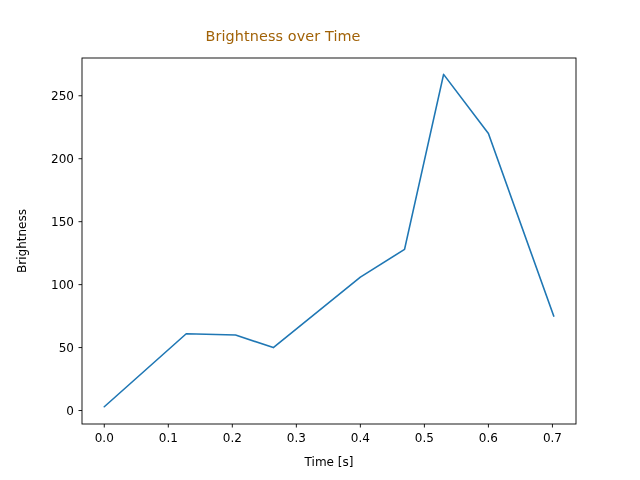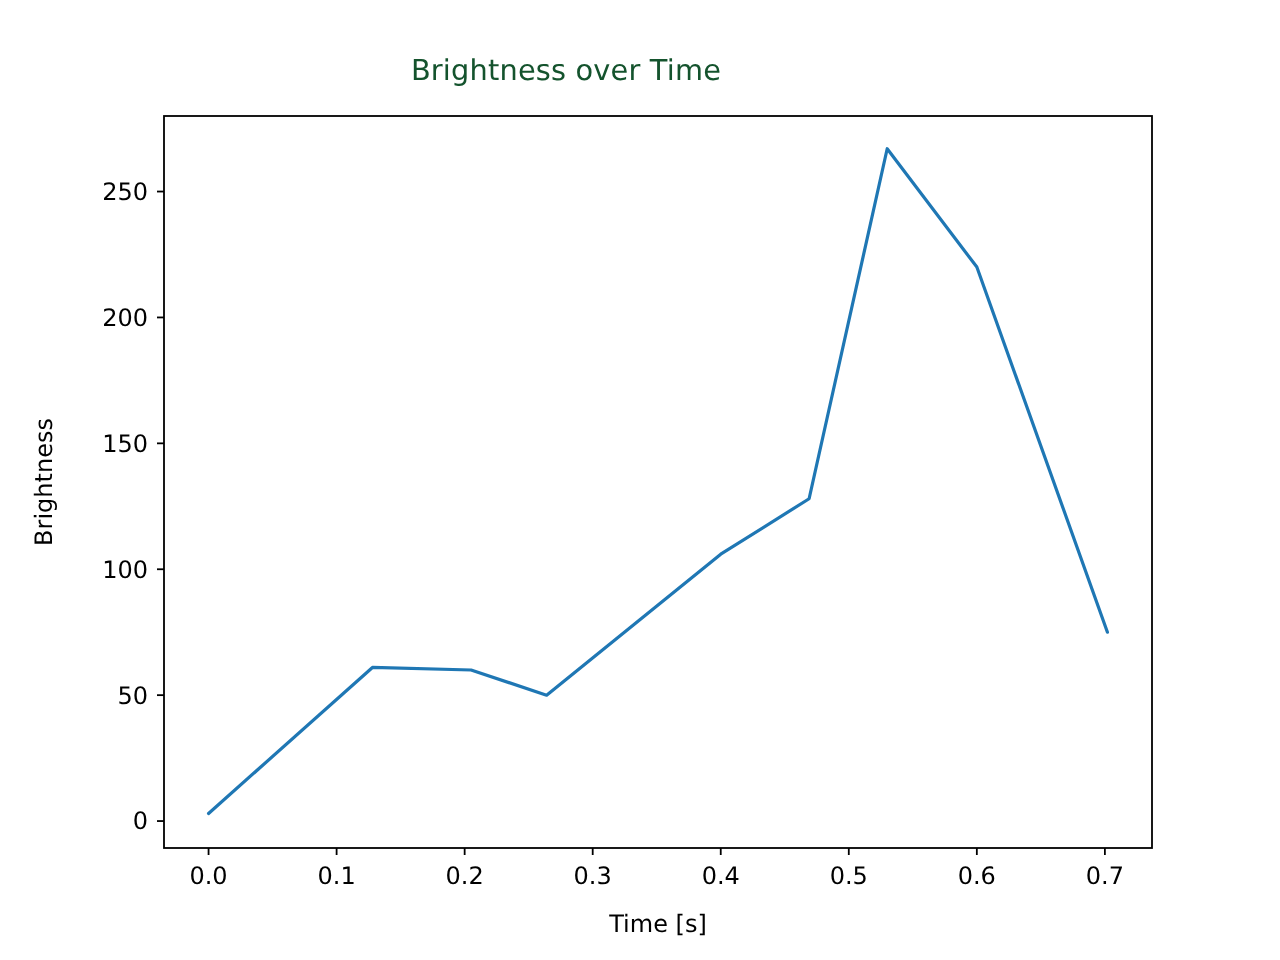--- a/index.html
+++ b/index.html
@@ -19,21 +19,21 @@
     height: 480px;
     background: #ffffff;
   }
   #chart-title {
     position: absolute;
     left: 0;
     top: 28px;
     width: 566px;
     text-align: center;
     font-size: 14.4px;
-    color: #14532d;
+    color: #a16207;
     letter-spacing: 0.1px;
   }
   #plot-svg {
     position: absolute;
     left: 0;
     top: 0;
   }
   .tick-label {
     font-family: "DejaVu Sans", sans-serif;
     font-size: 12px;

